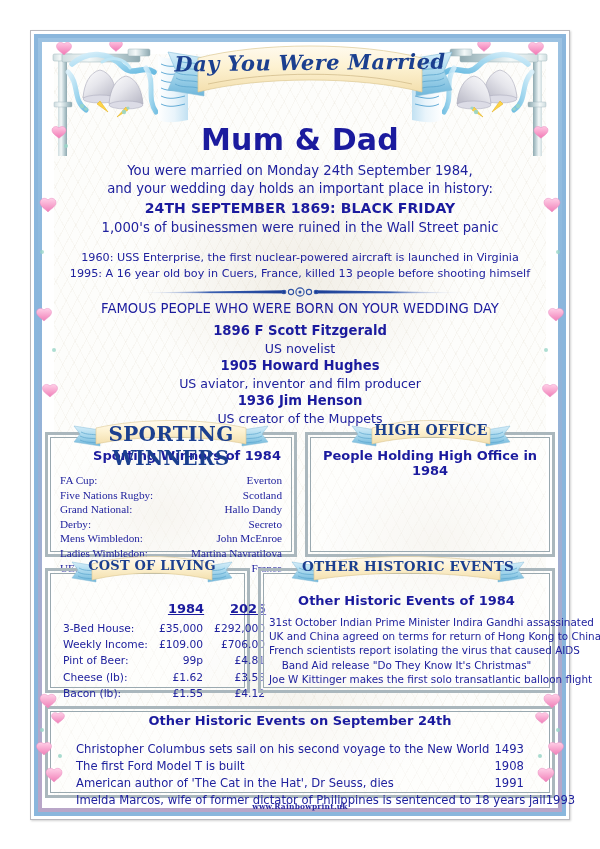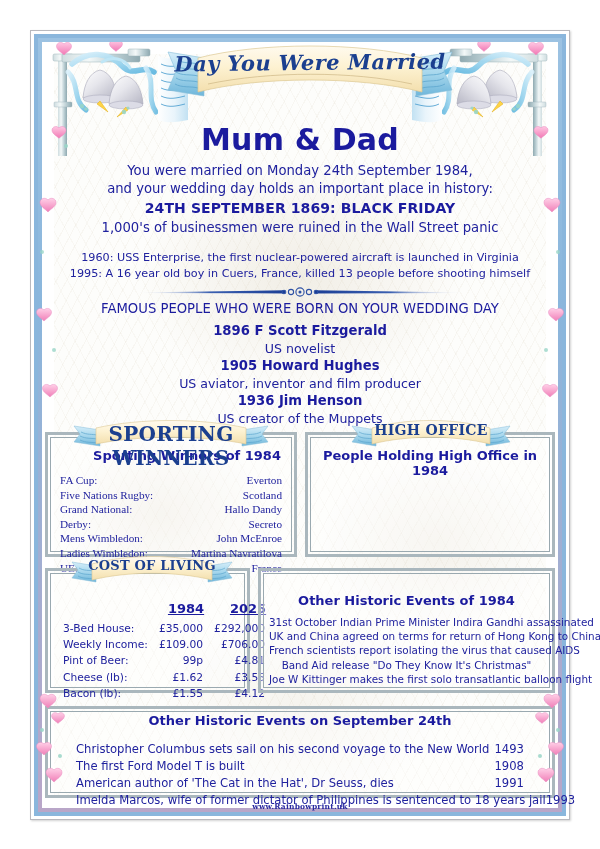--- a/index.html
+++ b/index.html
@@ -611,20 +611,40 @@
       <div class="panel-title" style="margin-top:22px">Other Historic Events of 1984</div>
       <div class="evt-lines">
         <div>31st October Indian Prime Minister Indira Gandhi assassinated</div>
         <div>UK and China agreed on terms for return of Hong Kong to China</div>
         <div>French scientists report isolating the virus that caused AIDS</div>
         <div>Band Aid release "Do They Know It's Christmas"</div>
         <div>Joe W Kittinger makes the first solo transatlantic balloon flight</div>
       </div>
     </div>
 
+    <div class="sec-banner" style="left:248px; top:512px;">
+      <svg width="240" height="34" viewBox="0 0 240 34">
+        <path d="M4 10 L30 14 L30 30 L4 26 L10 18 Z" fill="url(#tailG)" stroke="#86bdd8" stroke-width="0.5"></path>
+        <g stroke="#5ba5cd" stroke-width="0.8" fill="none" opacity="0.85">
+          <path d="M11 16 C17 19, 22 18, 27 19"></path>
+            <path d="M10 20 C16 23, 22 22, 27 23"></path>
+          <path d="M10 24 C16 27, 22 26, 27 27"></path>
+        </g>
+        <path d="M236 10 L210 14 L210 30 L236 26 L230 18 Z" fill="url(#tailG)" stroke="#86bdd8" stroke-width="0.5"></path>
+        <g stroke="#5ba5cd" stroke-width="0.8" fill="none" opacity="0.85">
+          <path d="M229 16 C223 19, 218 18, 213 19"></path>
+            <path d="M230 20 C224 23, 218 22, 213 23"></path>
+          <path d="M230 24 C224 27, 218 26, 213 27"></path>
+        </g>
+        <path d="M26 12 C80 2, 156 2, 212 12 L212 28 C156 19, 80 19, 26 28 Z" fill="url(#creamG)" stroke="#dcc894" stroke-width="0.6"></path>
+      </svg>
+      <div style="position:absolute;left:0;top:6px;width:240px;text-align:center;
+                  font-family:'DejaVu Serif',serif;font-weight:bold;font-size:13.5px;
+                  color:#1b3f8f;letter-spacing:0.2px;">OTHER HISTORIC EVENTS</div>
+    </div>
 
     <div class="panel panel-bottom">
       <div class="panel-inner"></div>
       <div class="bottom-title">Other Historic Events on September 24th</div>
       <div class="bottom-rows">
         <div class="bottom-row">
           <span>Christopher Columbus sets sail on his second voyage to the New World</span>
           <span class="yr">1493</span>
         </div>
         <div class="bottom-row">

